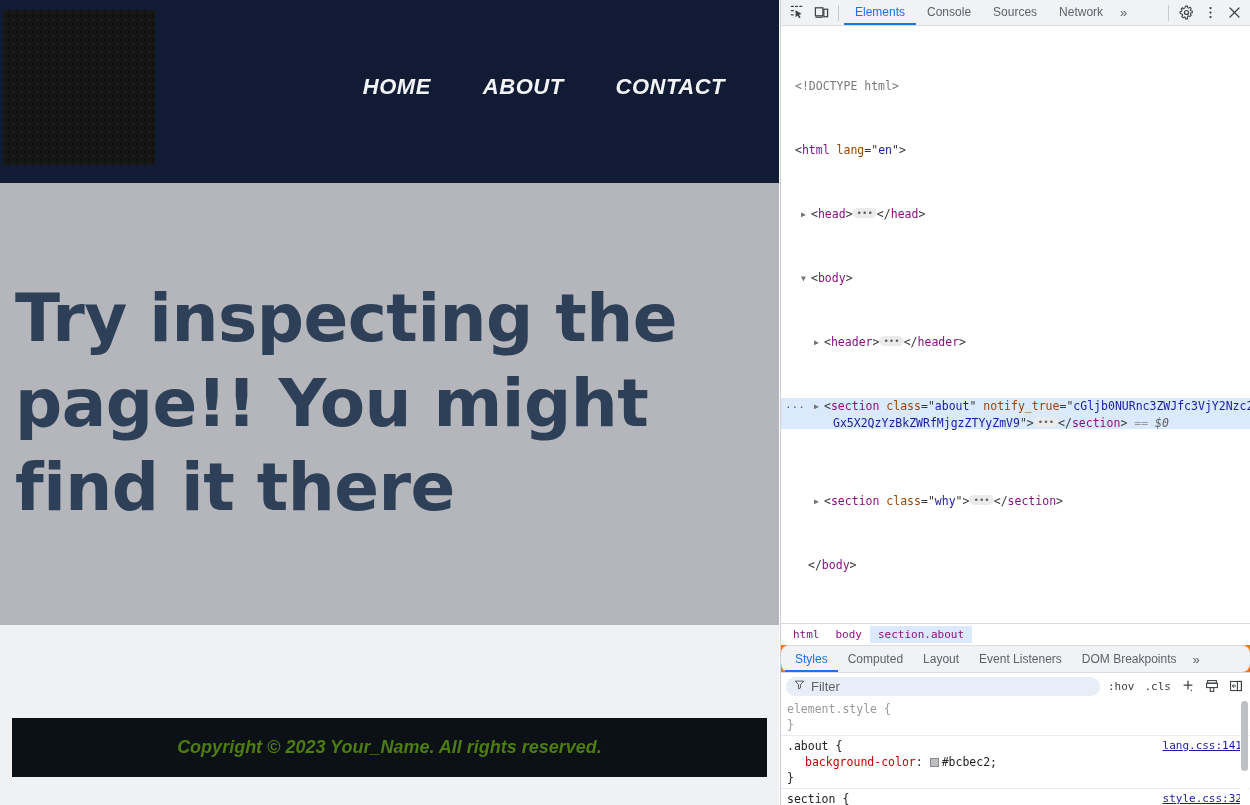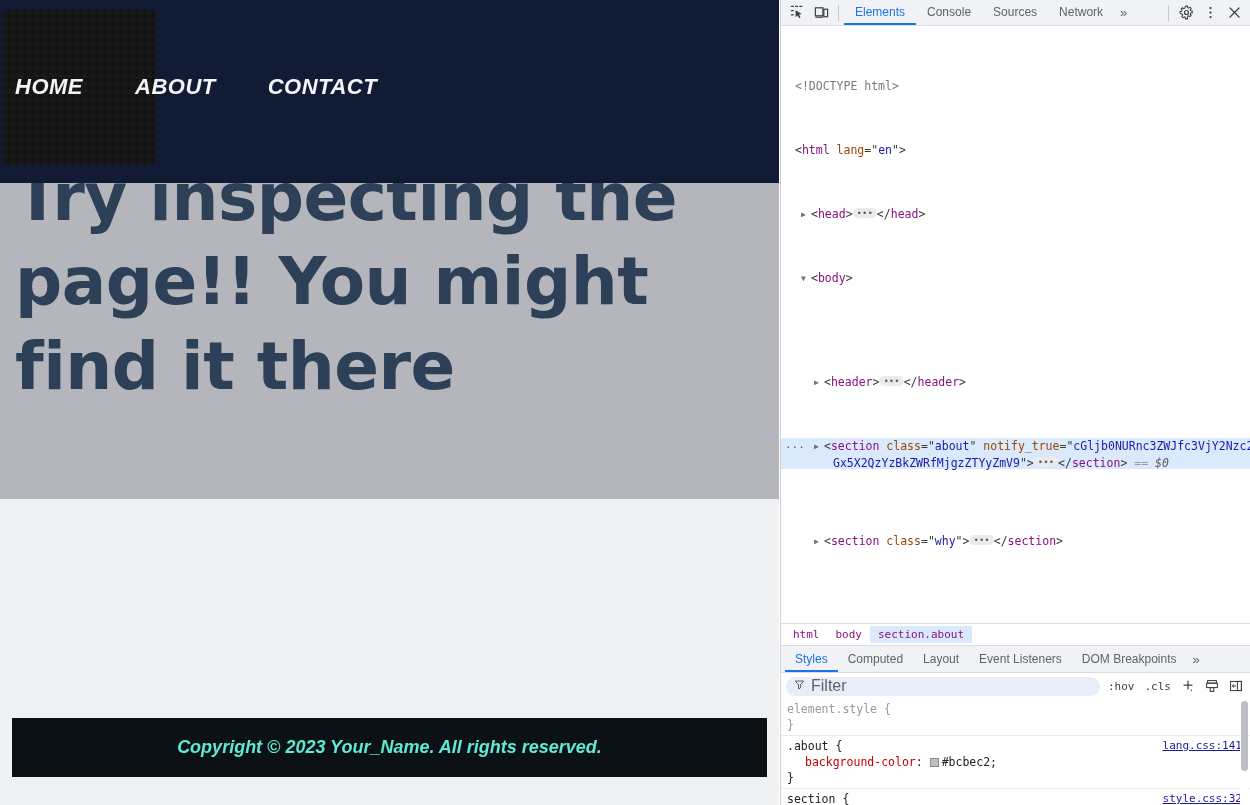--- a/index.html
+++ b/index.html
@@ -34,42 +34,42 @@
     background-color: #161616;
     background-image:
       radial-gradient(circle at 2px 2px, #202020 1px, transparent 1.4px),
       radial-gradient(circle at 6px 6px, #0d0d0d 1.2px, transparent 1.6px);
     background-size: 8px 8px, 8px 8px;
   }
   .site-nav {
     position: absolute;
     left: 15px; right: 0; top: 74px;
     display: flex;
-    justify-content: flex-start;
+    justify-content: flex-end;
     gap: 52px;
     padding-right: 54px;
   }
   .nav-link {
     color: #f2f4f7;
     font-family: "Liberation Sans", sans-serif;
     font-style: italic;
     font-weight: 700;
     font-size: 22px;
     letter-spacing: 0.5px;
     text-decoration: none;
     cursor: pointer;
   }
 
   .about-section {
     width: 100%;
-    height: 316px;
+    height: 442px;
     background-color: #b4b6bc;
     padding: 90px 15px;
     display: flex;
-    align-items: flex-end;
+    align-items: center;
   }
   .about-heading {
     margin: 0;
     color: #2e4057;
     font-family: "DejaVu Sans", sans-serif;
     font-weight: 700;
     font-size: 66px;
     line-height: 1.28;
     letter-spacing: -0.5px;
     max-width: 740px;
@@ -84,21 +84,21 @@
   .site-footer {
     position: absolute;
     left: 12px; top: 718px;
     width: 755px; height: 59px;
     background: #0c1116;
     display: flex;
     align-items: center;
     justify-content: center;
   }
   .footer-text {
-    color: #5eead4;
+    color: #4d7c0f;
     font-family: "Liberation Sans", sans-serif;
     font-style: italic;
     font-weight: 700;
     font-size: 18px;
   }
 
   
   #devtools {
     position: absolute;
     left: 780px; top: 0;
@@ -242,20 +242,21 @@
   
   .styles-tabs {
     height: 15px;
     min-height: 27px;
     background: #f0f2f5;
     border-top: 1px solid #dadce0;
     display: flex;
     align-items: center;
     padding-left: 4px;
     font-family: "Liberation Sans", sans-serif;
+    border-radius: 8px;
   }
   .st-tab {
     font-size: 12px;
     color: #5f6368;
     padding: 0 10px;
     height: 26px;
     line-height: 26px;
     cursor: pointer;
     white-space: nowrap;
   }
@@ -283,21 +284,21 @@
     border-radius: 10px;
     display: flex;
     align-items: center;
     padding: 0 8px;
     gap: 6px;
     cursor: text;
   }
   .filter-input span.ph {
     color: #5f6368;
     font-family: "Liberation Sans", sans-serif;
-    font-size: 16px;
+    font-size: 13px;
   }
   .fr-btn {
     font-family: "DejaVu Sans Mono", monospace;
     font-size: 11px;
     color: #3c4043;
     cursor: pointer;
     padding: 0 2px;
   }
   .fr-icon {
     width: 18px; height: 18px;
@@ -433,27 +434,28 @@
     <div class="dom-tree">
 
       <div class="dom-line" style="padding-left:14px;"><span class="doctype">&lt;!DOCTYPE html&gt;</span></div>
 
       <div class="dom-line" style="padding-left:14px;"><span class="punct">&lt;</span><span class="tagname">html</span><span class="punct"> </span><span class="attrname">lang</span><span class="punct">="</span><span class="attrval">en</span><span class="punct">"&gt;</span></div>
 
       <div class="dom-line" style="padding-left:20px;"><span class="tri">▶</span><span class="punct">&lt;</span><span class="tagname">head</span><span class="punct">&gt;</span><span class="ellipsis-btn">•••</span><span class="punct">&lt;/</span><span class="tagname">head</span><span class="punct">&gt;</span></div>
 
       <div class="dom-line" style="padding-left:20px;"><span class="tri">▼</span><span class="punct">&lt;</span><span class="tagname">body</span><span class="punct">&gt;</span></div>
 
-      <div class="dom-line" style="padding-left:33px;margin-top:40px;"><span class="tri">▶</span><span class="punct">&lt;</span><span class="tagname">header</span><span class="punct">&gt;</span><span class="ellipsis-btn">•••</span><span class="punct">&lt;/</span><span class="tagname">header</span><span class="punct">&gt;</span></div>
+      <div class="dom-line" style="padding-left:33px;"><span class="tri">▶</span><span class="punct">&lt;</span><span class="tagname">header</span><span class="punct">&gt;</span><span class="ellipsis-btn">•••</span><span class="punct">&lt;/</span><span class="tagname">header</span><span class="punct">&gt;</span></div>
 
       <div class="dom-line selected" style="padding-left:33px;"><span class="badge-dots">···</span><span class="tri">▶</span><span class="punct">&lt;</span><span class="tagname">section</span><span class="punct"> </span><span class="attrname">class</span><span class="punct">="</span><span class="attrval">about</span><span class="punct">" </span><span class="attrname">notify_true</span><span class="punct">="</span><span class="attrval">cGljb0NURnc3ZWJfc3VjY2Nzc2Z1b</span><br><span style="display:inline-block;width:19px;"></span><span class="attrval">Gx5X2QzYzBkZWRfMjgzZTYyZmV9</span><span class="punct">"&gt;</span><span class="ellipsis-btn">•••</span><span class="punct">&lt;/</span><span class="tagname">section</span><span class="punct">&gt; </span><span class="sel-marker">== </span><span class="sel-dollar">$0</span></div>
 
 
       <div class="dom-line" style="padding-left:33px;"><span class="tri">▶</span><span class="punct">&lt;</span><span class="tagname">section</span><span class="punct"> </span><span class="attrname">class</span><span class="punct">="</span><span class="attrval">why</span><span class="punct">"&gt;</span><span class="ellipsis-btn">•••</span><span class="punct">&lt;/</span><span class="tagname">section</span><span class="punct">&gt;</span></div>
 
+      <div class="dom-line" style="padding-left:27px;"><span class="punct">&lt;/</span><span class="tagname">body</span><span class="punct">&gt;</span></div>
 
       
     </div>
 
     <div class="dt-breadcrumb">
       <span class="crumb">html</span>
       <span class="crumb">body</span>
       <span class="crumb active">section.about</span>
     </div>
 

